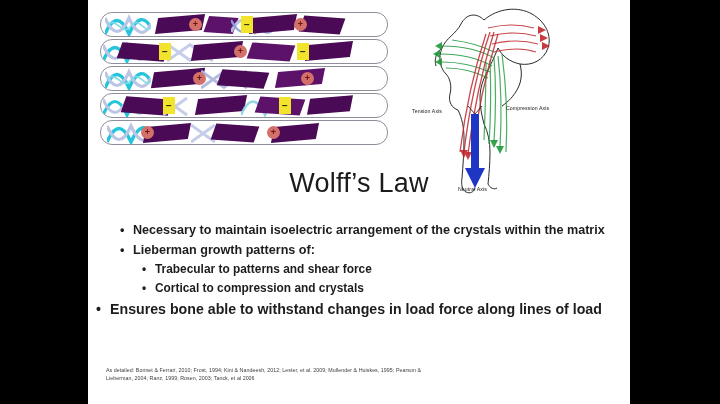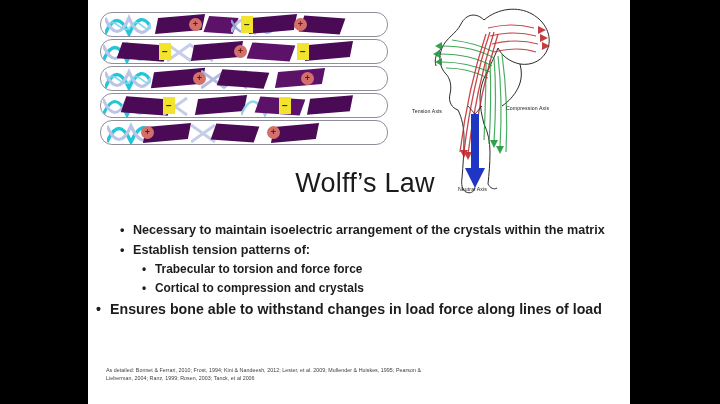--- a/index.html
+++ b/index.html
@@ -129,21 +129,21 @@
     white-space: nowrap;
     letter-spacing: .1px;
   }
   #label-tension     { left: 6px;   top: 106px; }
   #label-compression { left: 100px; top: 103px; }
   #label-neutral     { left: 52px;  top: 184px; }
 
   
   #slide-title {
     position: absolute;
-    left: 6px;
+    left: 0;
     top: 168px;
     width: 542px;
     text-align: center;
     font-family: "Liberation Sans", sans-serif;
     font-size: 27px;
     font-weight: 400;
     color: #1b1b1b;
     letter-spacing: .2px;
   }
 
@@ -407,26 +407,26 @@
 
     <div id="bullet-list">
 
       <div class="bullet lvl1">
         <span class="dot">•</span>
         <span class="txt">Necessary to maintain isoelectric arrangement of the crystals within the matrix</span>
       </div>
 
       <div class="bullet lvl1">
         <span class="dot">•</span>
-        <span class="txt">Establish tension patterns of:</span>
+        <span class="txt">Lieberman growth patterns of:</span>
       </div>
 
       <div class="bullet lvl2">
         <span class="dot">•</span>
-        <span class="txt">Trabecular to torsion and force force</span>
+        <span class="txt">Trabecular to patterns and shear force</span>
       </div>
 
       <div class="bullet lvl2">
         <span class="dot">•</span>
         <span class="txt">Cortical to compression and crystals</span>
       </div>
 
       <div class="bullet lvl0">
         <span class="dot">•</span>
         <span class="txt">Ensures bone able to withstand changes in load force along lines of load</span>

